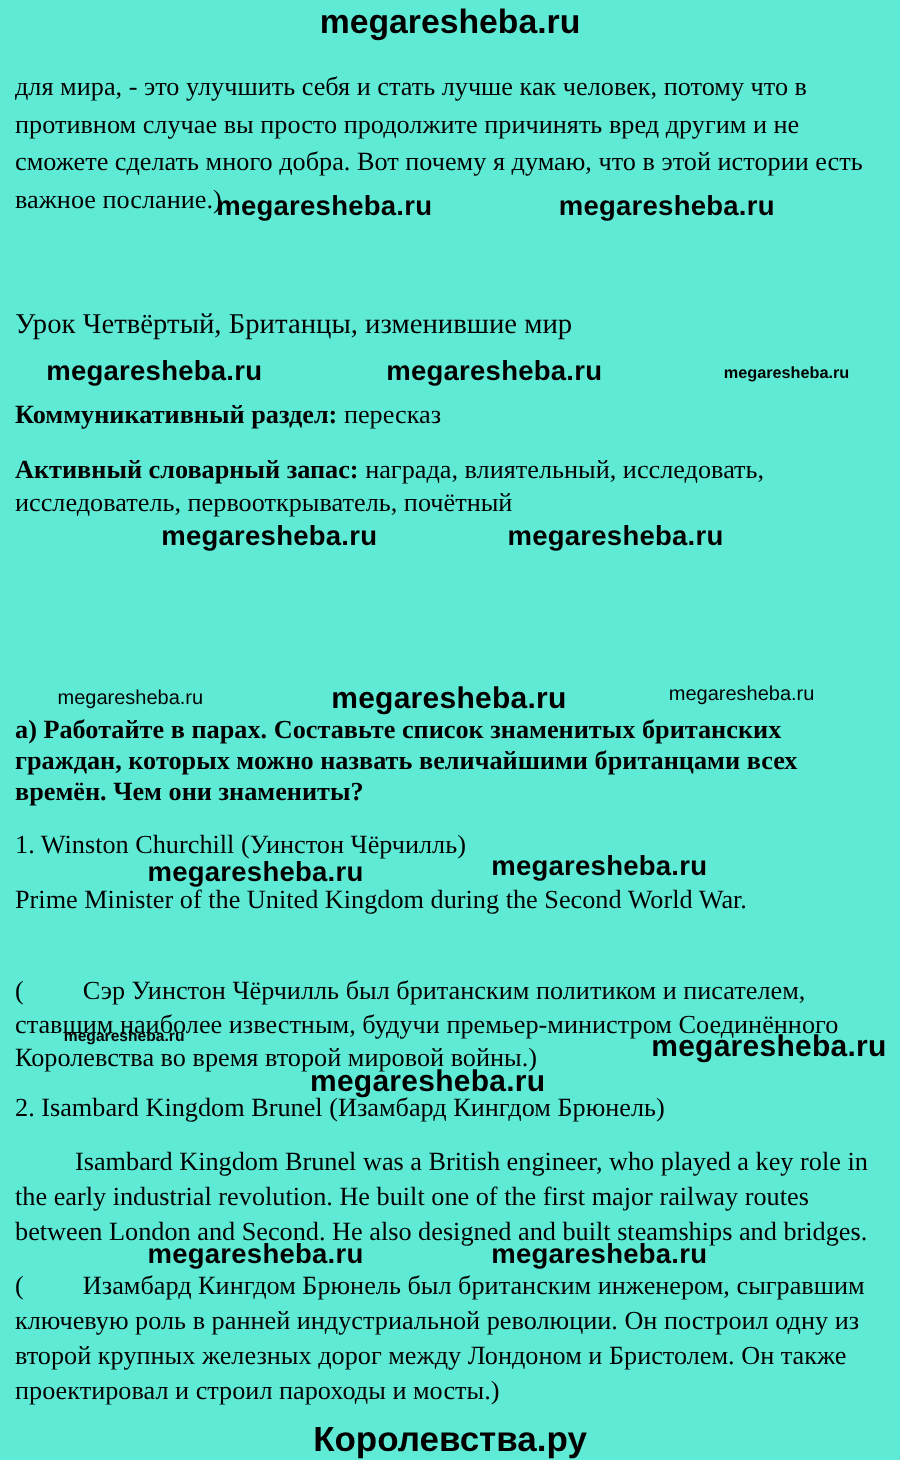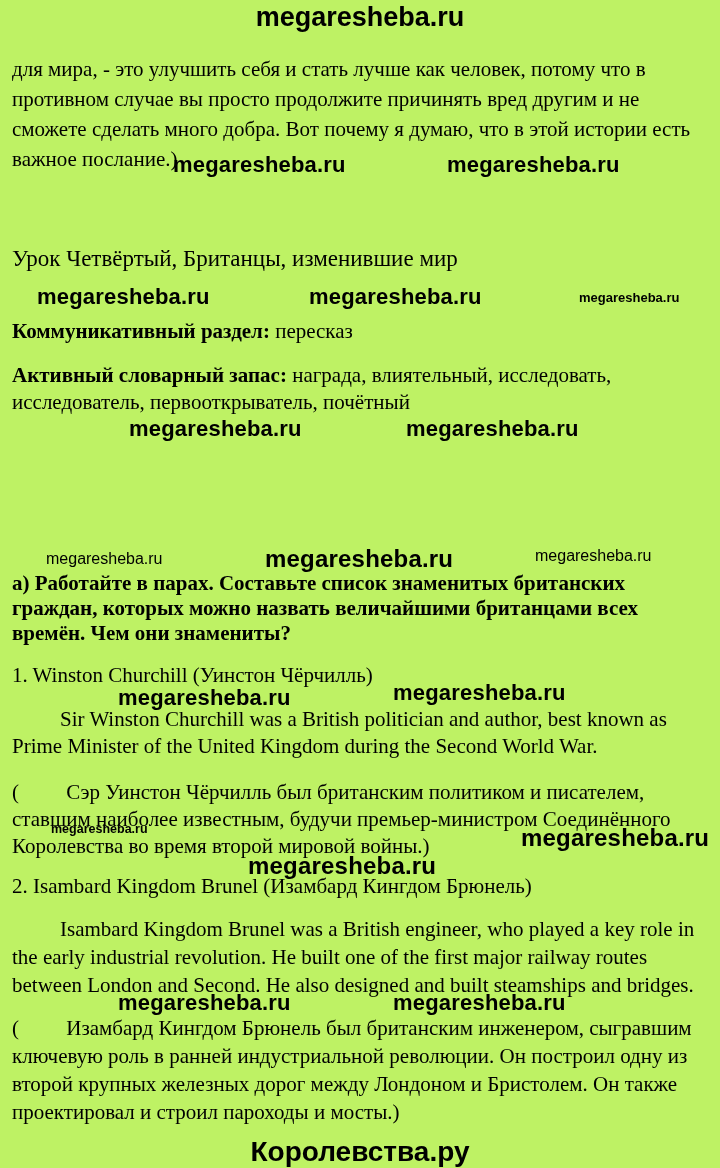--- a/index.html
+++ b/index.html
@@ -1,17 +1,17 @@
 <!DOCTYPE html>
 <html><head>
 <meta charset="utf-8">
 <style>
   html,body{margin:0;padding:0;background:#fff;}
   .page{
-    position:relative;width:720px;height:1168px;background:#bef264;
+    position:relative;width:720px;height:1168px;background:#5eead4;
     color:#000;font-family:"Liberation Serif",serif;overflow:hidden;
   }
   .block{position:absolute;left:12px;right:8px;}
   .line{white-space:pre;}
   .serif{font-size:21px;}
   .lh30{line-height:30px;}
   .lh28{line-height:28px;}
   .lh27{line-height:27px;}
   .lh25{line-height:25px;}
   .bold{font-weight:bold;}
@@ -77,21 +77,20 @@
     <div class="line">граждан, которых можно назвать величайшими британцами всех</div>
     <div class="line">времён. Чем они знамениты?</div>
   </div>
 
   <div class="block serif" style="top:663px">1. Winston Churchill (Уинстон Чёрчилль)</div>
 
   <div class="wm wm-lg" style="left:118px;top:685px">megaresheba.ru</div>
   <div class="wm wm-lg" style="left:393px;top:680px">megaresheba.ru</div>
 
   <div class="block serif lh27" style="top:706px">
-    <div class="line ind">Sir Winston Churchill was a British politician and author, best known as</div>
     <div class="line">Prime Minister of the United Kingdom during the Second World War.</div>
   </div>
 
   <div class="block serif lh27" style="top:779px">
     <div class="line">(         Сэр Уинстон Чёрчилль был британским политиком и писателем,</div>
     <div class="line">ставшим наиболее известным, будучи премьер-министром Соединённого</div>
     <div class="line">Королевства во время второй мировой войны.)</div>
   </div>
 
   <div class="wm wm-xxs" style="left:51px;top:822px">megaresheba.ru</div>

